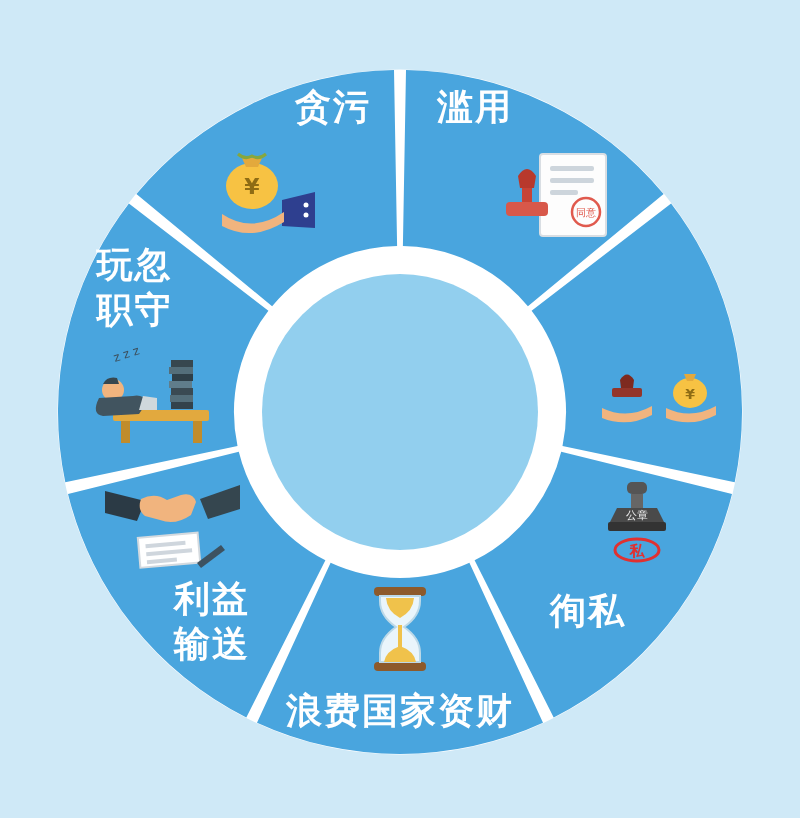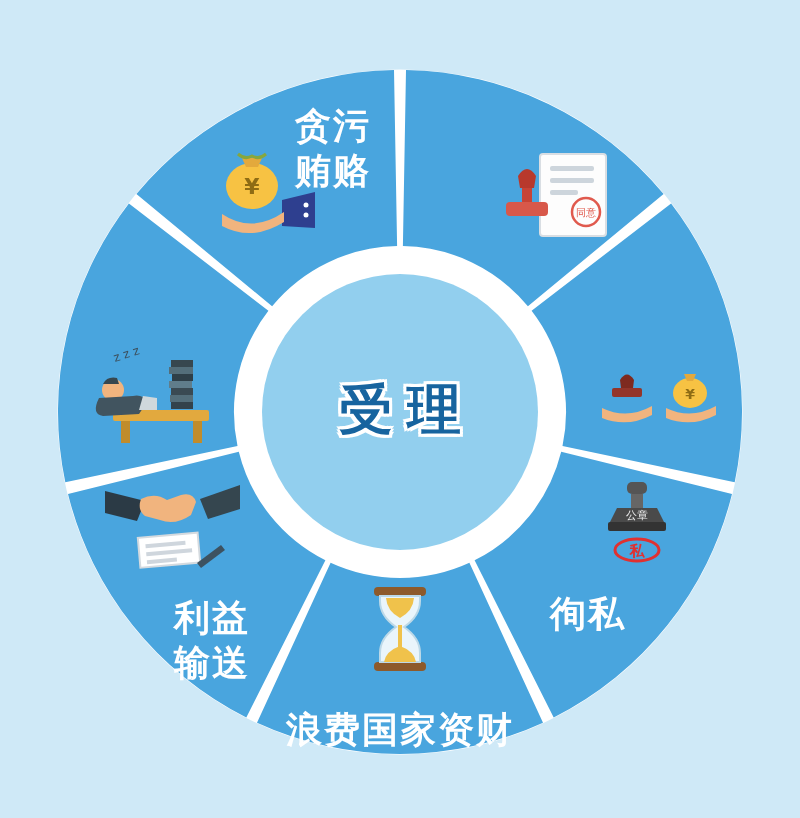--- a/index.html
+++ b/index.html
@@ -7,21 +7,20 @@
     width:800px;height:818px;overflow:hidden;
     background:#cfe9f7;
     font-family:"DejaVu Sans","Liberation Sans",sans-serif;
   }
   .stage{position:relative;width:800px;height:818px;}
   .wheel-svg{position:absolute;left:0;top:0;}
   .seg-label{
     position:absolute;color:#ffffff;font-weight:700;
     font-size:36px;line-height:45px;text-align:center;
     letter-spacing:2px;
-    margin-top:19px;
   }
   .seg-label.single{white-space:nowrap;}
   .center-label{
     position:absolute;left:250px;top:382px;width:300px;
     text-align:center;font-size:54px;line-height:56px;font-weight:700;
     color:#17649f;letter-spacing:14px;text-indent:14px;
     text-shadow:
       -3px -3px 0 #fff, 3px -3px 0 #fff, -3px 3px 0 #fff, 3px 3px 0 #fff,
       0 -3px 0 #fff, 0 3px 0 #fff, -3px 0 0 #fff, 3px 0 0 #fff;
   }
@@ -37,42 +36,45 @@
     <path d="M 406.0 70.1 A 342 342 0 0 1 663.6 194.1 L 527.9 306.2 A 166 166 0 0 0 402.9 246.0 Z" fill="#49a5de"></path>
     <path d="M 671.1 203.5 A 342 342 0 0 1 734.7 482.3 L 562.5 446.1 A 166 166 0 0 0 531.6 310.8 Z" fill="#49a5de"></path>
     <path d="M 732.0 494.0 A 342 342 0 0 1 553.7 717.5 L 474.6 560.3 A 166 166 0 0 0 561.2 451.8 Z" fill="#49a5de"></path>
     <path d="M 543.0 722.7 A 342 342 0 0 1 257.0 722.7 L 330.6 562.8 A 166 166 0 0 0 469.4 562.8 Z" fill="#49a5de"></path>
     <path d="M 246.3 717.5 A 342 342 0 0 1 68.0 494.0 L 238.8 451.8 A 166 166 0 0 0 325.4 560.3 Z" fill="#49a5de"></path>
     <path d="M 65.3 482.3 A 342 342 0 0 1 128.9 203.5 L 268.4 310.8 A 166 166 0 0 0 237.5 446.1 Z" fill="#49a5de"></path>
     <path d="M 136.4 194.1 A 342 342 0 0 1 394.0 70.1 L 397.1 246.0 A 166 166 0 0 0 272.1 306.2 Z" fill="#49a5de"></path>
     <circle cx="400" cy="412" r="138" fill="#92cfee"></circle>
   </svg>
 
-  <div class="center-label">受理</div>
 
   <div class="seg-label" style="left:268px;top:84px;width:130px">
     <div>贪污</div>
-    <div>贿赂</div>
   </div>
 
   <div class="seg-label" style="left:415px;top:84px;width:120px">
+    <div>滥用</div>
   </div>
 
 
-  <div class="seg-label" style="left:528px;top:572px;width:120px">
+  <div class="seg-label" style="left:528px;top:588px;width:120px">
     <div>徇私</div>
   </div>
 
   <div class="seg-label single" style="left:240px;top:688px;width:320px">浪费国家资财</div>
 
   <div class="seg-label" style="left:152px;top:576px;width:120px">
     <div>利益</div>
     <div>输送</div>
   </div>
 
+  <div class="seg-label" style="left:72px;top:242px;width:125px">
+    <div>玩忽</div>
+    <div>职守</div>
+  </div>
 
   <svg class="icon" style="left:200px;top:142px" width="115" height="100" viewBox="0 0 115 100">
     <path d="M82,58 L115,50 L115,86 L82,84 Z" fill="#2e3f8f"></path>
     <circle cx="106" cy="63" r="2.5" fill="#fff"></circle>
     <circle cx="106" cy="73" r="2.5" fill="#fff"></circle>
     <path d="M22,72 Q52,92 84,70 L84,80 Q52,100 22,84 Z" fill="#f1b47e"></path>
     <ellipse cx="52" cy="44" rx="26" ry="23" fill="#f7c243"></ellipse>
     <path d="M42,16 h20 l-4,9 h-12 Z" fill="#e3a93c"></path>
     <path d="M38,12 q7,6 14,2 q7,4 14,-2" stroke="#86a73e" stroke-width="3" fill="none"></path>
     <text x="52" y="52" font-size="22" font-weight="bold" fill="#8f6c14" text-anchor="middle">¥</text>

